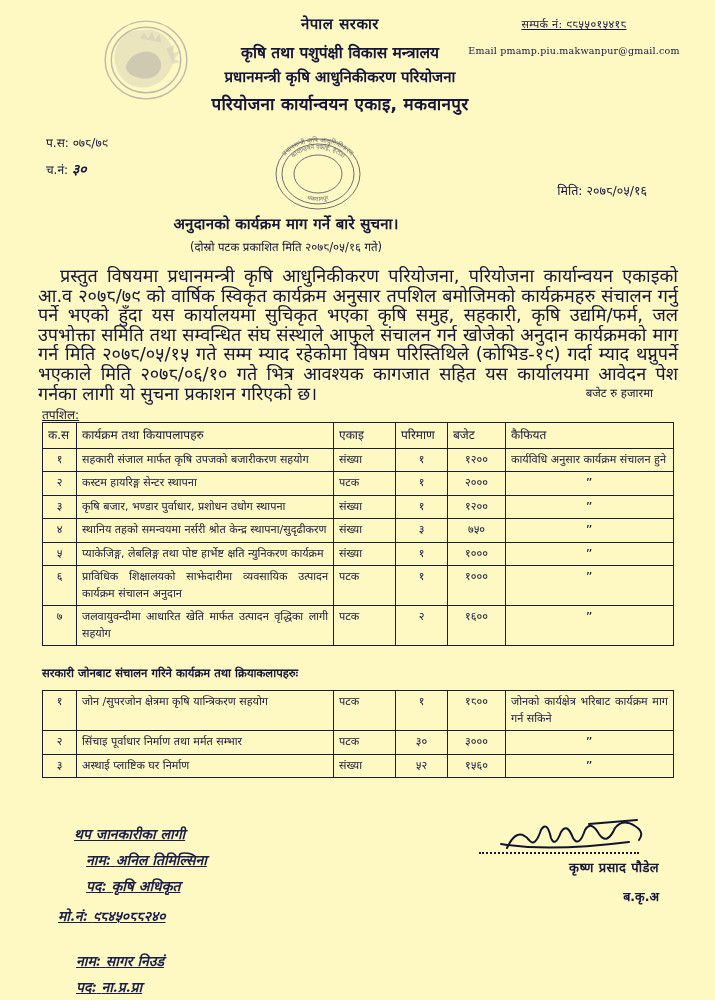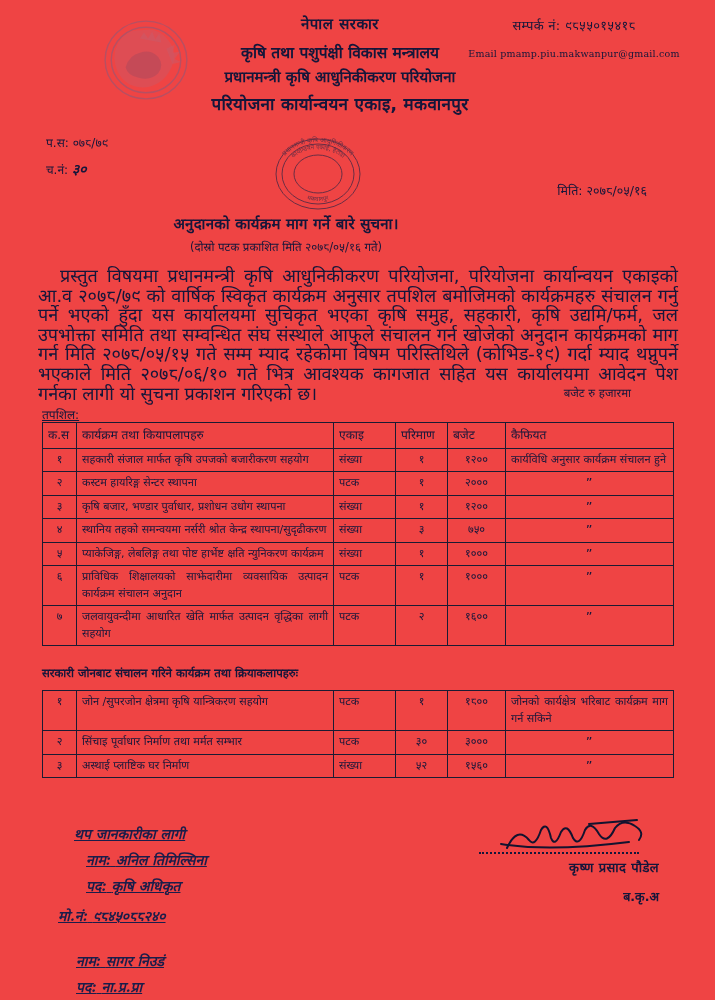--- a/index.html
+++ b/index.html
@@ -4,21 +4,21 @@
 <style>
   html, body {
     margin: 0;
     padding: 0;
     background: #ffffff;
   }
   .page {
     position: relative;
     width: 715px;
     height: 1000px;
-    background: #ef4444;
+    background: #fef9c3;
     font-family: "DejaVu Sans", sans-serif;
     color: #15163a;
     overflow: hidden;
   }
 
   
   .header {
     position: relative;
     height: 125px;
   }
@@ -65,22 +65,23 @@
   }
 
   .contact {
     position: absolute;
     right: 16px;
     top: 16px;
     text-align: center;
     width: 250px;
   }
   .contact-phone {
-    font-size: 13px;
+    font-size: 11px;
     letter-spacing: 0.3px;
+    text-decoration: underline;
   }
   .contact-email {
     font-size: 9.5px;
     font-family: "DejaVu Serif", serif;
     margin-top: 14px;
     letter-spacing: 0.2px;
   }
 
   
   .refs {
@@ -143,21 +144,21 @@
     font-size: 18px;
     line-height: 19.6px;
     text-align: justify;
     text-justify: inter-word;
   }
   .body-para p { margin: 0; text-indent: 22px; }
 
   
   .budget-note {
     position: absolute;
-    right: 84px;
+    right: 62px;
     top: 385px;
     font-size: 11.5px;
   }
 
   
   .schedule-label {
     position: absolute;
     left: 42px;
     top: 406px;
     font-size: 12px;

